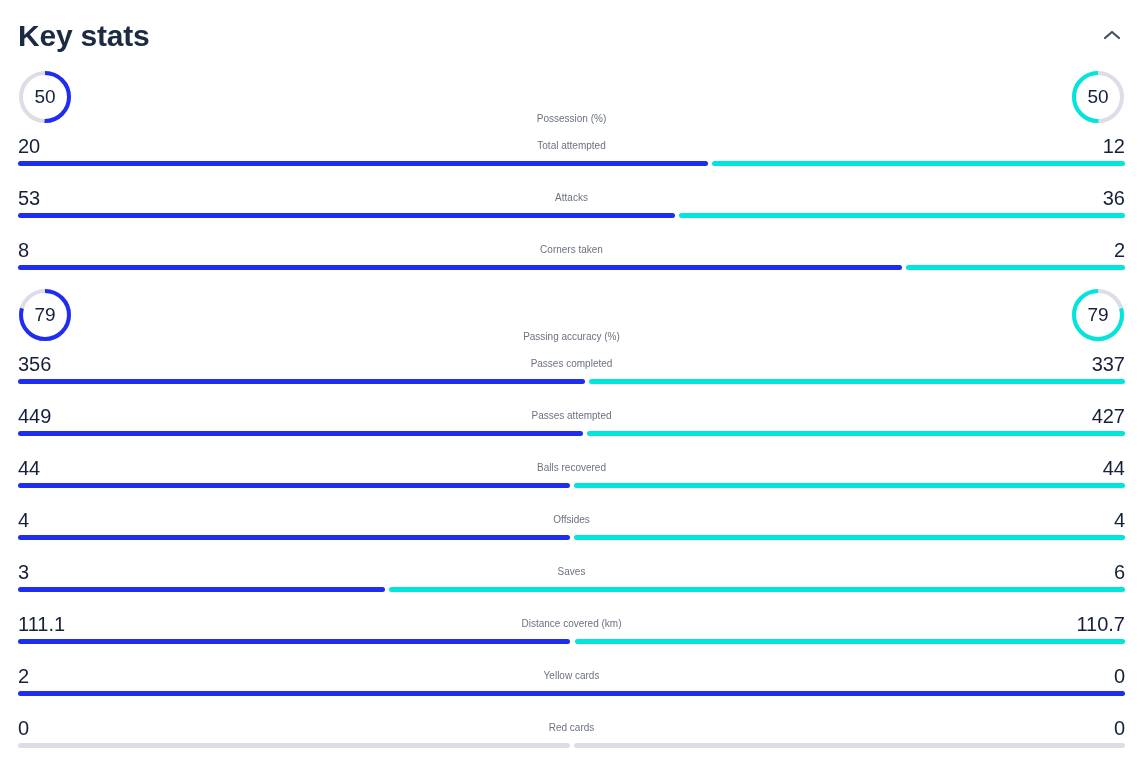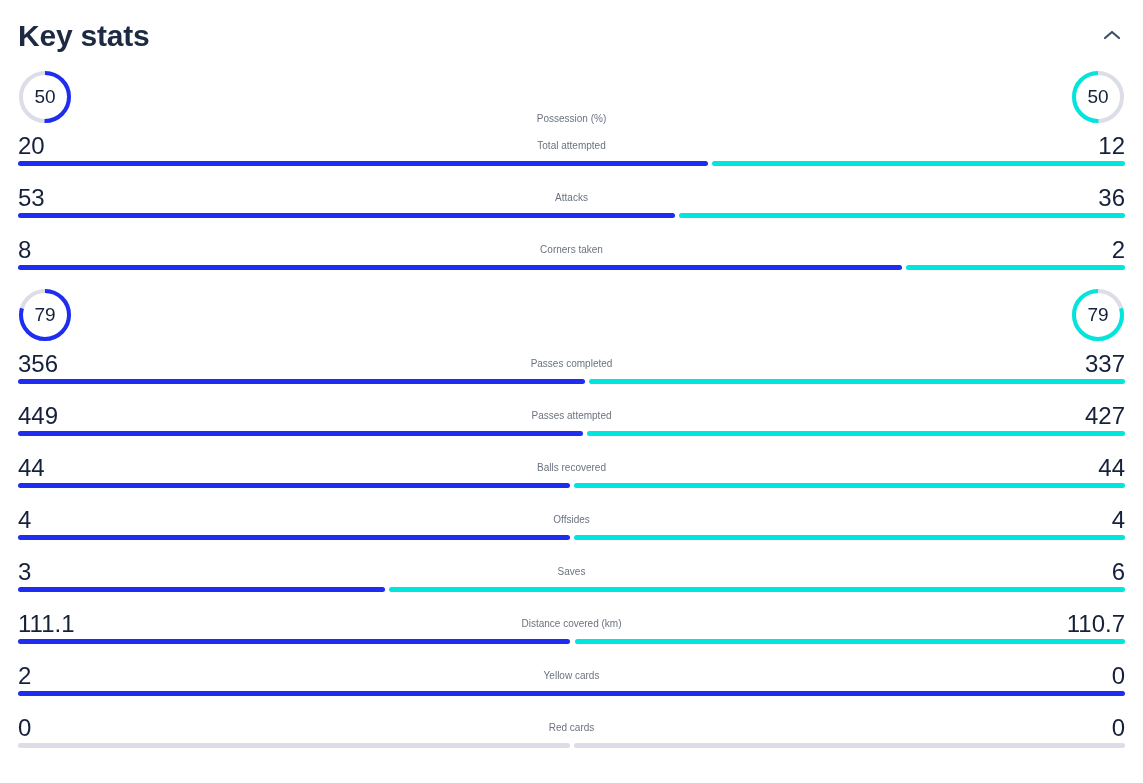--- a/index.html
+++ b/index.html
@@ -63,21 +63,21 @@
   }
 
   .row-values {
     display: flex;
     align-items: center;
     justify-content: space-between;
     position: relative;
   }
 
   .val {
-    font-size: 24px;
+    font-size: 20px;
     font-weight: 400;
     color: #15203a;
     line-height: 1;
     white-space: nowrap;
     min-width: 44px;
   }
   .val.right { text-align: right; }
 
   .label {
     position: absolute;
@@ -207,20 +207,21 @@
        </div>
       </div>
       <div class="stat-row donut-row">
         <div class="donut">
          <svg width="54" height="54" viewBox="0 0 54 54">
       <circle cx="27" cy="27" r="24" fill="none" stroke="#dcdde7" stroke-width="4"></circle>
       <circle cx="27" cy="27" r="24" fill="none" stroke="#1f2df0" stroke-width="4" stroke-dasharray="119.12919342412496 31.667253948185106" stroke-linecap="butt" transform="rotate(-90 27 27)"></circle>
     </svg>
          <span class="donut-val">79</span>
        </div>
+       <span class="label">Passing accuracy (%)</span>
        <div class="donut">
          <svg width="54" height="54" viewBox="0 0 54 54">
       <circle cx="27" cy="27" r="24" fill="none" stroke="#dcdde7" stroke-width="4"></circle>
       <circle cx="27" cy="27" r="24" fill="none" stroke="#00e5dc" stroke-width="4" stroke-dasharray="119.12919342412496 31.667253948185106" stroke-linecap="butt" transform="rotate(-90 27 27) scale(1,-1) translate(0,-54)"></circle>
     </svg>
          <span class="donut-val">79</span>
        </div>
       </div>
       <div class="stat-row bar-row">
         <div class="row-values">

